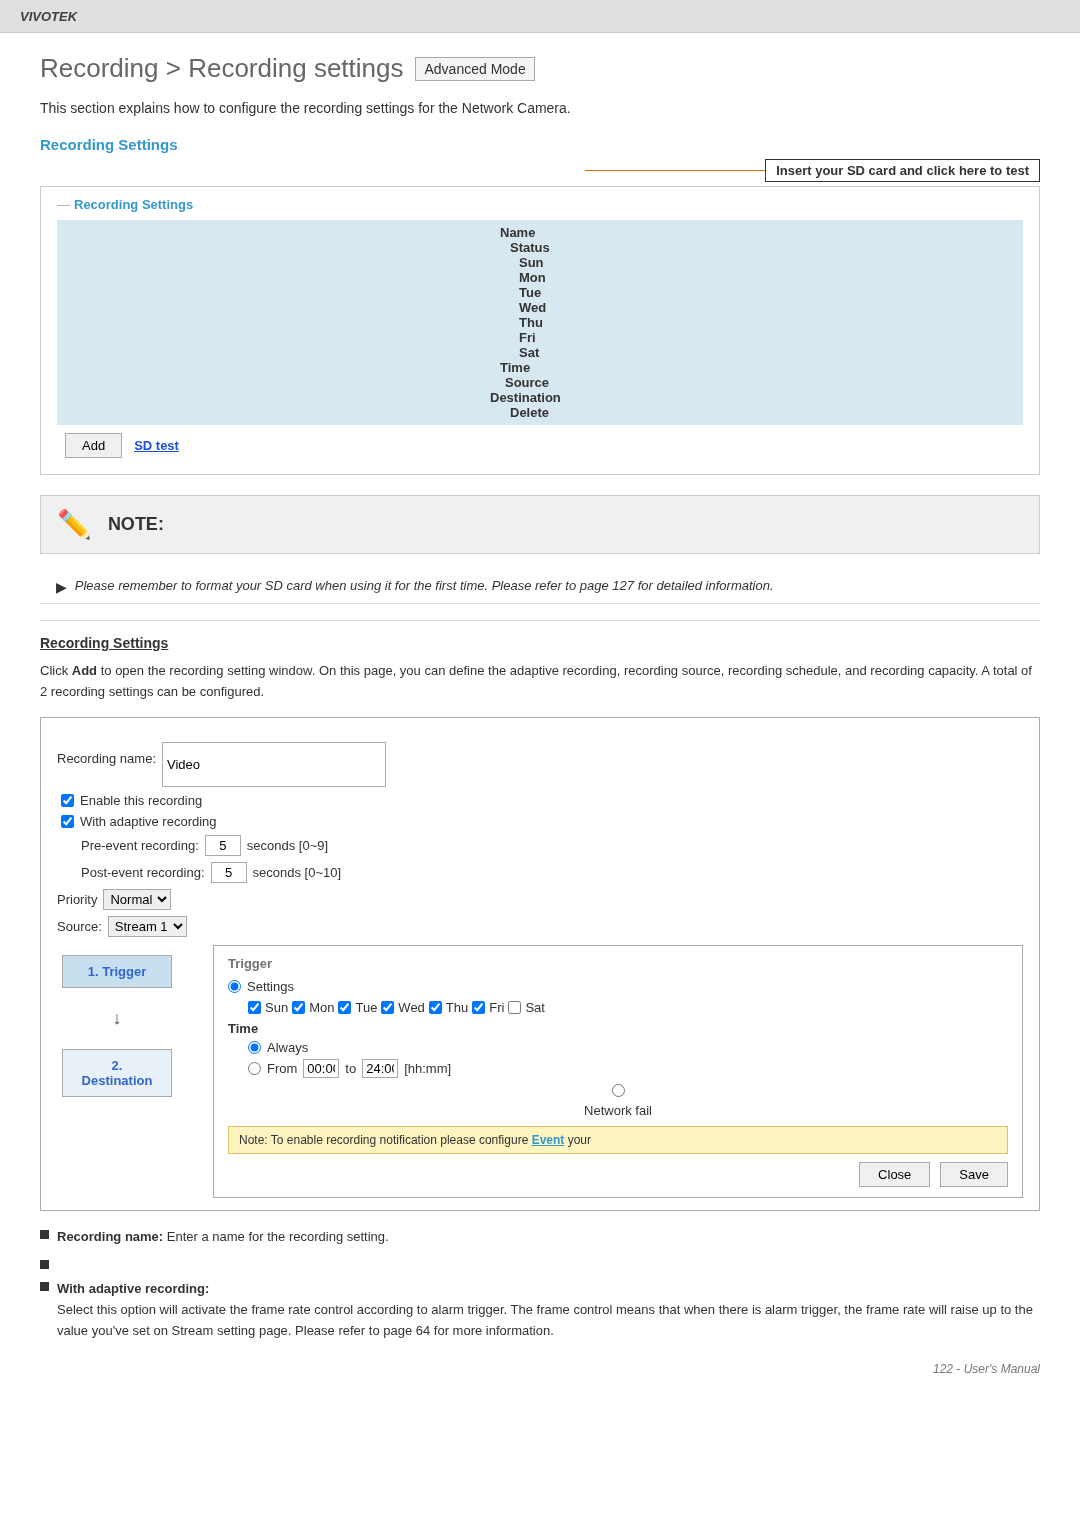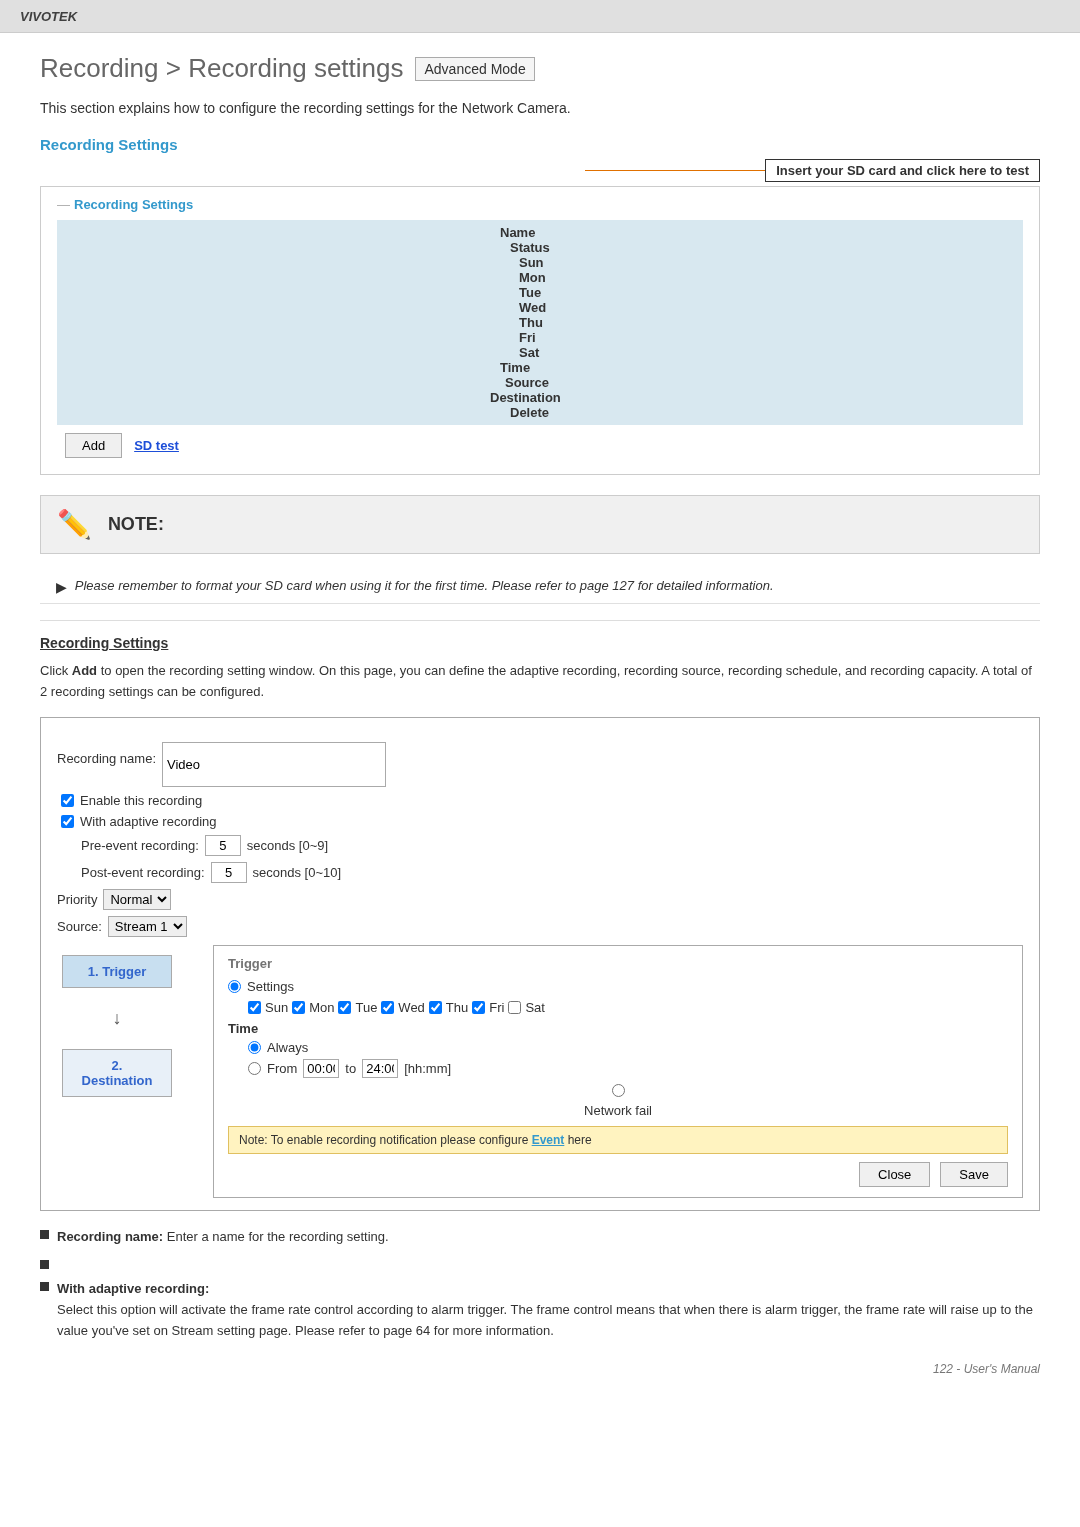--- a/index.html
+++ b/index.html
@@ -570,21 +570,21 @@
           </div>
 
           <div class="radio-row" style="margin-top:6px;flex-direction:column;">
             <input type="radio" name="trigger" style="">
             <label>Network fail</label>
           </div>
 
           <div class="note-bar">
             <span>Note: To enable recording notification please configure </span>
             <a href="#">Event</a>
-            <span> here</span>
+            <span> your</span>
           </div>
 
           <div class="form-buttons">
             <button class="btn-close">Close</button>
             <button class="btn-save">Save</button>
           </div>
         </div>
       </div>
     </div>
 

